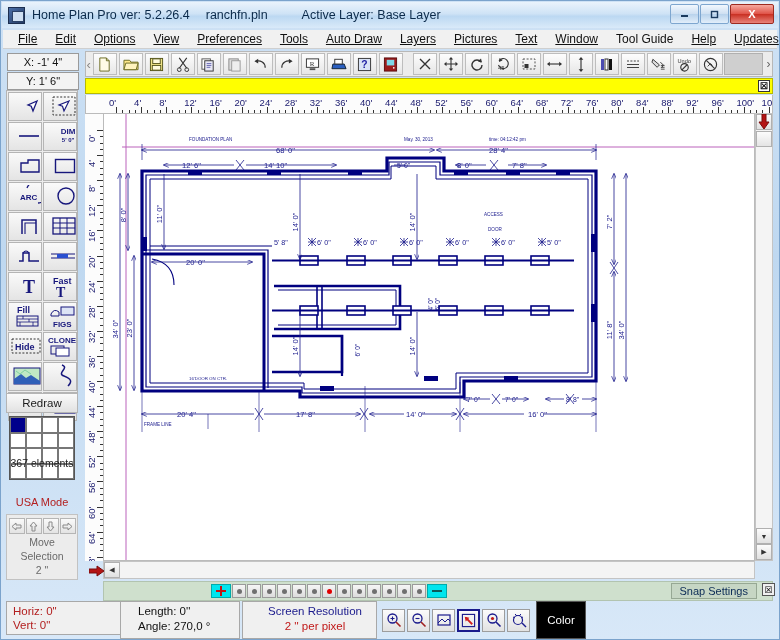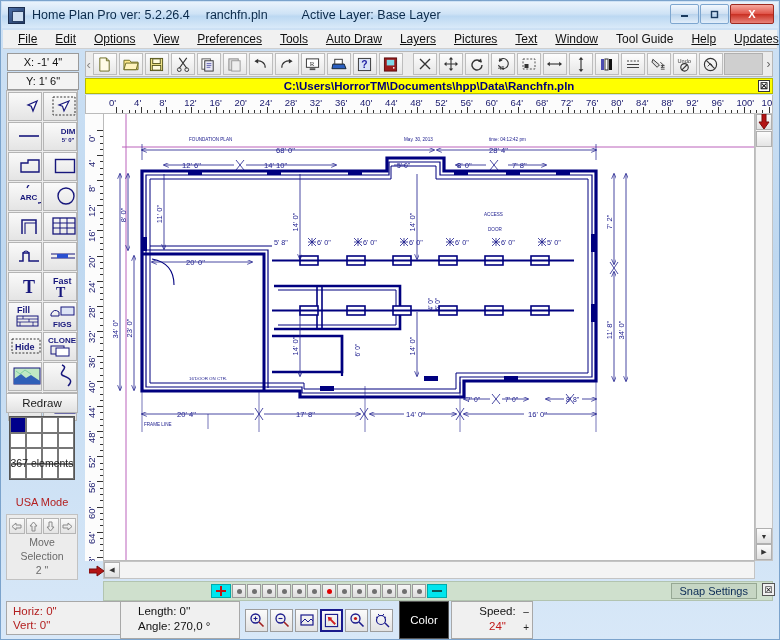--- a/index.html
+++ b/index.html
@@ -470,21 +470,20 @@
           <path d="M5 10l3-3 2 2" stroke="#333" fill="none"></path>
         </svg>
     </div>
 
     <div class="tb-spacer"></div>
     <div class="tb-tail"></div>
     <div class="tb-arrow">›</div>
   </div>
 
   <div class="pathbar">
-    <span>C:\Users\HorrorTM\Documents\hpp\Data\Ranchfn.pln</span>
     <div class="closer">☒</div>
   </div>
 
   <div class="hruler" id="hruler">
       <div class="tk" style="left: 23px; top: 2px;">0'</div>
       <div class="tick" style="left: 30px; height: 6px;"></div>
       <div class="tick" style="left: 36.275px; height: 3px;"></div>
       <div class="tick" style="left: 42.55px; height: 3px;"></div>
       <div class="tick" style="left: 48.825px; height: 3px;"></div>
       <div class="tk" style="left: 48.1px; top: 2px;">4'</div>
@@ -1182,20 +1181,24 @@
   <div class="greenclose">☒</div>
 
   <div class="statusbar">
     <div style="width:117px"></div>
 
     <div class="sbox" id="sb-len">
       <div class="r1">Length:  0''</div>
       <div class="r2">Angle:  270,0 °</div>
     </div>
 
+    <div class="sbox" id="sb-res">
+      <div class="r1">Screen Resolution</div>
+      <div class="r2">2 '' per pixel</div>
+    </div>
 
     <div class="zoombtns">
       <div class="zbtn">
         <svg width="16" height="16" viewBox="0 0 16 16">
             <circle cx="6.5" cy="6.5" r="4.5" fill="none" stroke="#1a1a8c" stroke-width="1.3"></circle>
             <path d="M4.5 6.5h4M6.5 4.5v4" stroke="#1a1a8c" stroke-width="1.1"></path>
             <path d="M10 10l4.5 4.5" stroke="#a02020" stroke-width="1.6"></path>
           </svg>
       </div>
       <div class="zbtn">
@@ -1230,23 +1233,15 @@
             <circle cx="7" cy="8" r="4.5" fill="none" stroke="#1a1a8c" stroke-width="1.2"></circle>
             <path d="M4 2l2 2M10 2L8 4M2 5l2 1M12 5l-2 1" stroke="#1a1a8c"></path>
             <path d="M11 11l4 4" stroke="#1a1a8c" stroke-width="1.4"></path>
           </svg>
       </div>
     </div>
 
     <div class="sbox" id="sb-color">Color</div>
 
 
-    <div class="sbox" id="sb-speed">
-      <div class="r1">Speed:</div>
-      <div class="r2">24"</div>
-      <div class="spdpm">
-        <div>–</div>
-        <div>+</div>
-      </div>
-    </div>
   </div>
 
 </div>
 
 </body></html>

